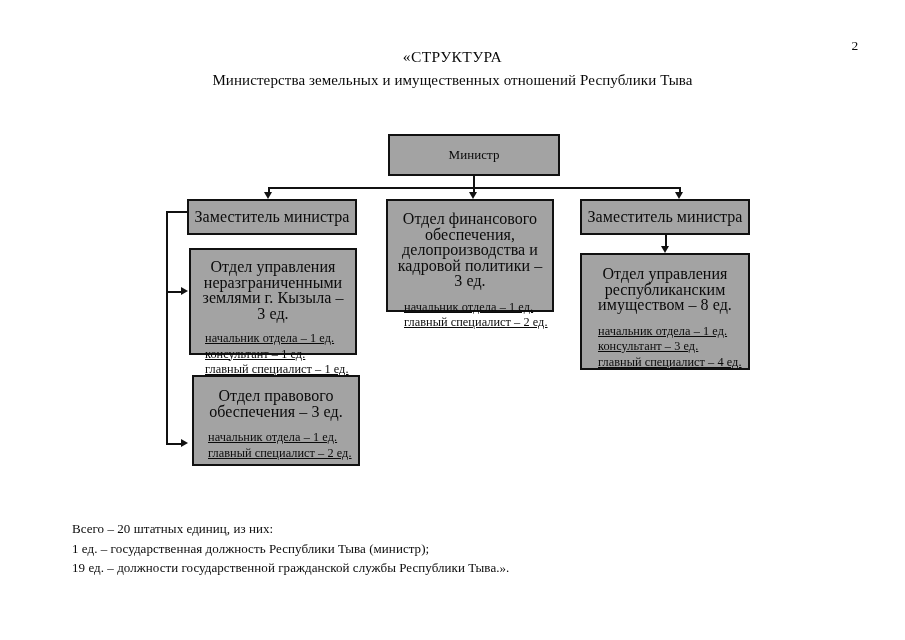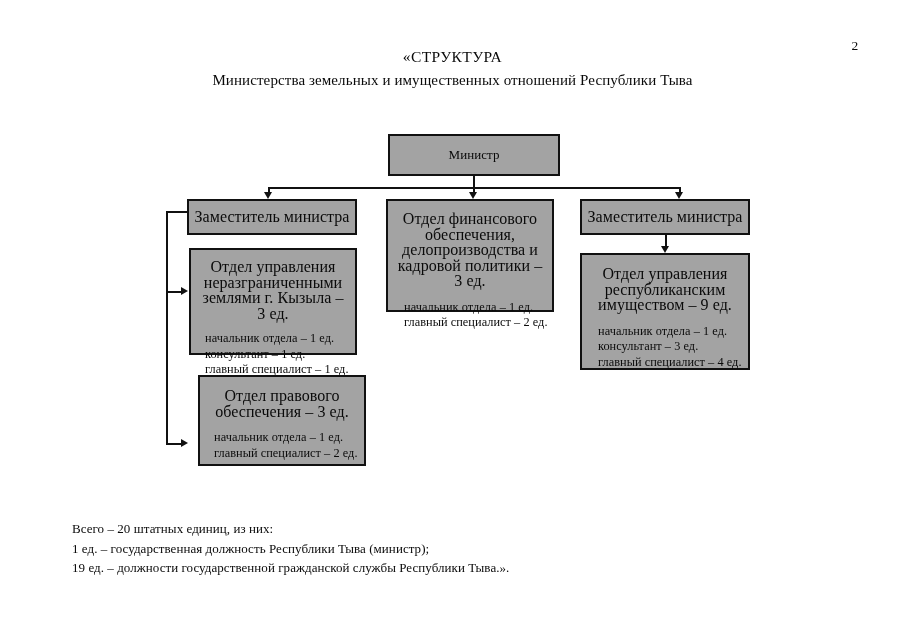--- a/index.html
+++ b/index.html
@@ -62,21 +62,21 @@
     font-size: 16px;
     line-height: 15.5px;
     letter-spacing: 0.05px;
   }
   .node .staff {
     text-align: left;
     font-size: 12.3px;
     line-height: 15.5px;
     letter-spacing: 0.05px;
   }
-  .node .staff div { white-space: nowrap; }
+  .node .staff div { white-space: nowrap; text-decoration: underline; }
 
   
   #node-minister {
     left: 388px; top: 134px; width: 172px; height: 42px;
     display: flex; align-items: center; justify-content: center;
   }
   #node-minister .head { font-size: 13px; }
 
   #node-deputy-left {
     left: 187px; top: 199px; width: 170px; height: 36px;
@@ -93,21 +93,21 @@
   }
   #node-finance .staff { margin-top: 11px; padding-left: 8px; }
 
   #node-land {
     left: 189px; top: 248px; width: 168px; height: 107px;
     padding: 9px 8px 8px 8px;
   }
   #node-land .staff { margin-top: 10px; padding-left: 6px; }
 
   #node-legal {
-    left: 198px; top: 375px; width: 168px; height: 91px;
+    left: 192px; top: 375px; width: 168px; height: 91px;
     padding: 11px 8px 8px 8px;
   }
   #node-legal .staff { margin-top: 11px; padding-left: 6px; }
 
   #node-property {
     left: 580px; top: 253px; width: 170px; height: 117px;
     padding: 11px 8px 8px 8px;
   }
   #node-property .staff { margin-top: 11px; padding-left: 8px; }
 
@@ -233,21 +233,21 @@
     <div class="staff">
       <div>начальник отдела – 1 ед.</div>
       <div>главный специалист – 2 ед.</div>
     </div>
   </div>
 
   <div class="node" id="node-property">
     <div class="head">
       <div>Отдел управления</div>
       <div>республиканским</div>
-      <div>имуществом – 9 ед.</div>
+      <div>имуществом – 8 ед.</div>
     </div>
     <div class="staff">
       <div>начальник отдела – 1 ед.</div>
       <div>консультант – 3 ед.</div>
       <div>главный специалист – 4 ед.</div>
     </div>
   </div>
 
   <div class="footer">
     <div>Всего – 20 штатных единиц, из них:</div>

